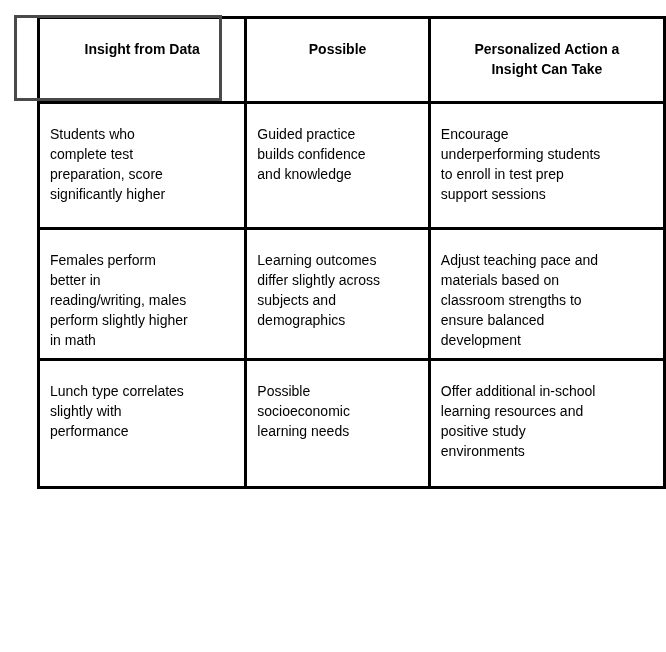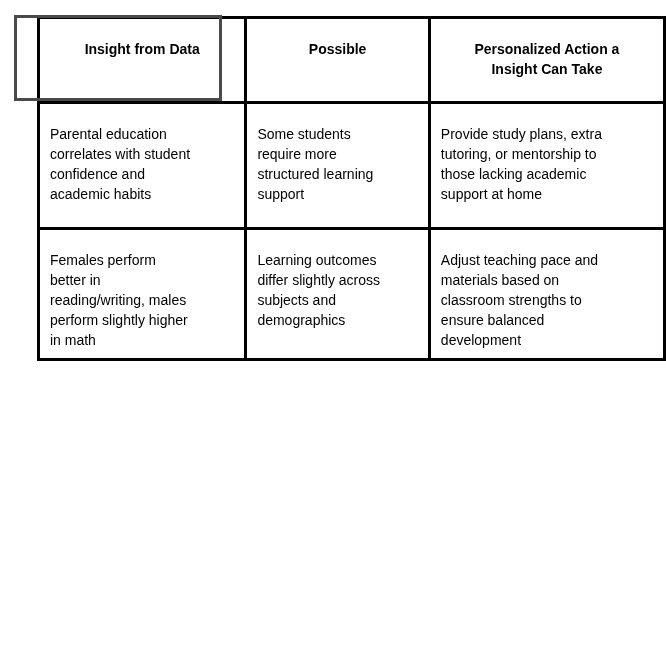--- a/index.html
+++ b/index.html
@@ -79,48 +79,59 @@
     </colgroup>
     <thead>
       <tr class="row-header">
         <th>Insight from Data</th>
         <th>Possible</th>
         <th>Personalized Action a
 Insight Can Take</th>
       </tr>
     </thead>
     <tbody>
-      <tr class="row-2">
-        <td>Parental education
-correlates with student
-confidence and
-academic habits</td>
-        <td>Some students
-require more
-structured learning
-support</td>
-        <td>Provide study plans, extra
-tutoring, or mentorship to
-those lacking academic
-support at home</td>
+      <tr class="row-1">
+        <td>Students who
+complete test
+preparation, score
+significantly higher</td>
+        <td>Guided practice
+builds confidence
+and knowledge</td>
+        <td>Encourage
+underperforming students
+to enroll in test prep
+support sessions</td>
       </tr>
       <tr class="row-3">
         <td>Females perform
 better in
 reading/writing, males
 perform slightly higher
 in math</td>
         <td>Learning outcomes
 differ slightly across
 subjects and
 demographics</td>
         <td>Adjust teaching pace and
 materials based on
 classroom strengths to
 ensure balanced
 development</td>
       </tr>
+      <tr class="row-4">
+        <td>Lunch type correlates
+slightly with
+performance</td>
+        <td>Possible
+socioeconomic
+learning needs</td>
+        <td>Offer additional in-school
+learning resources and
+positive study
+environments</td>
+      </tr>
     </tbody>
   </table>
 
   <div class="selection-outline"></div>
 
 </div>
 
 </body></html>

